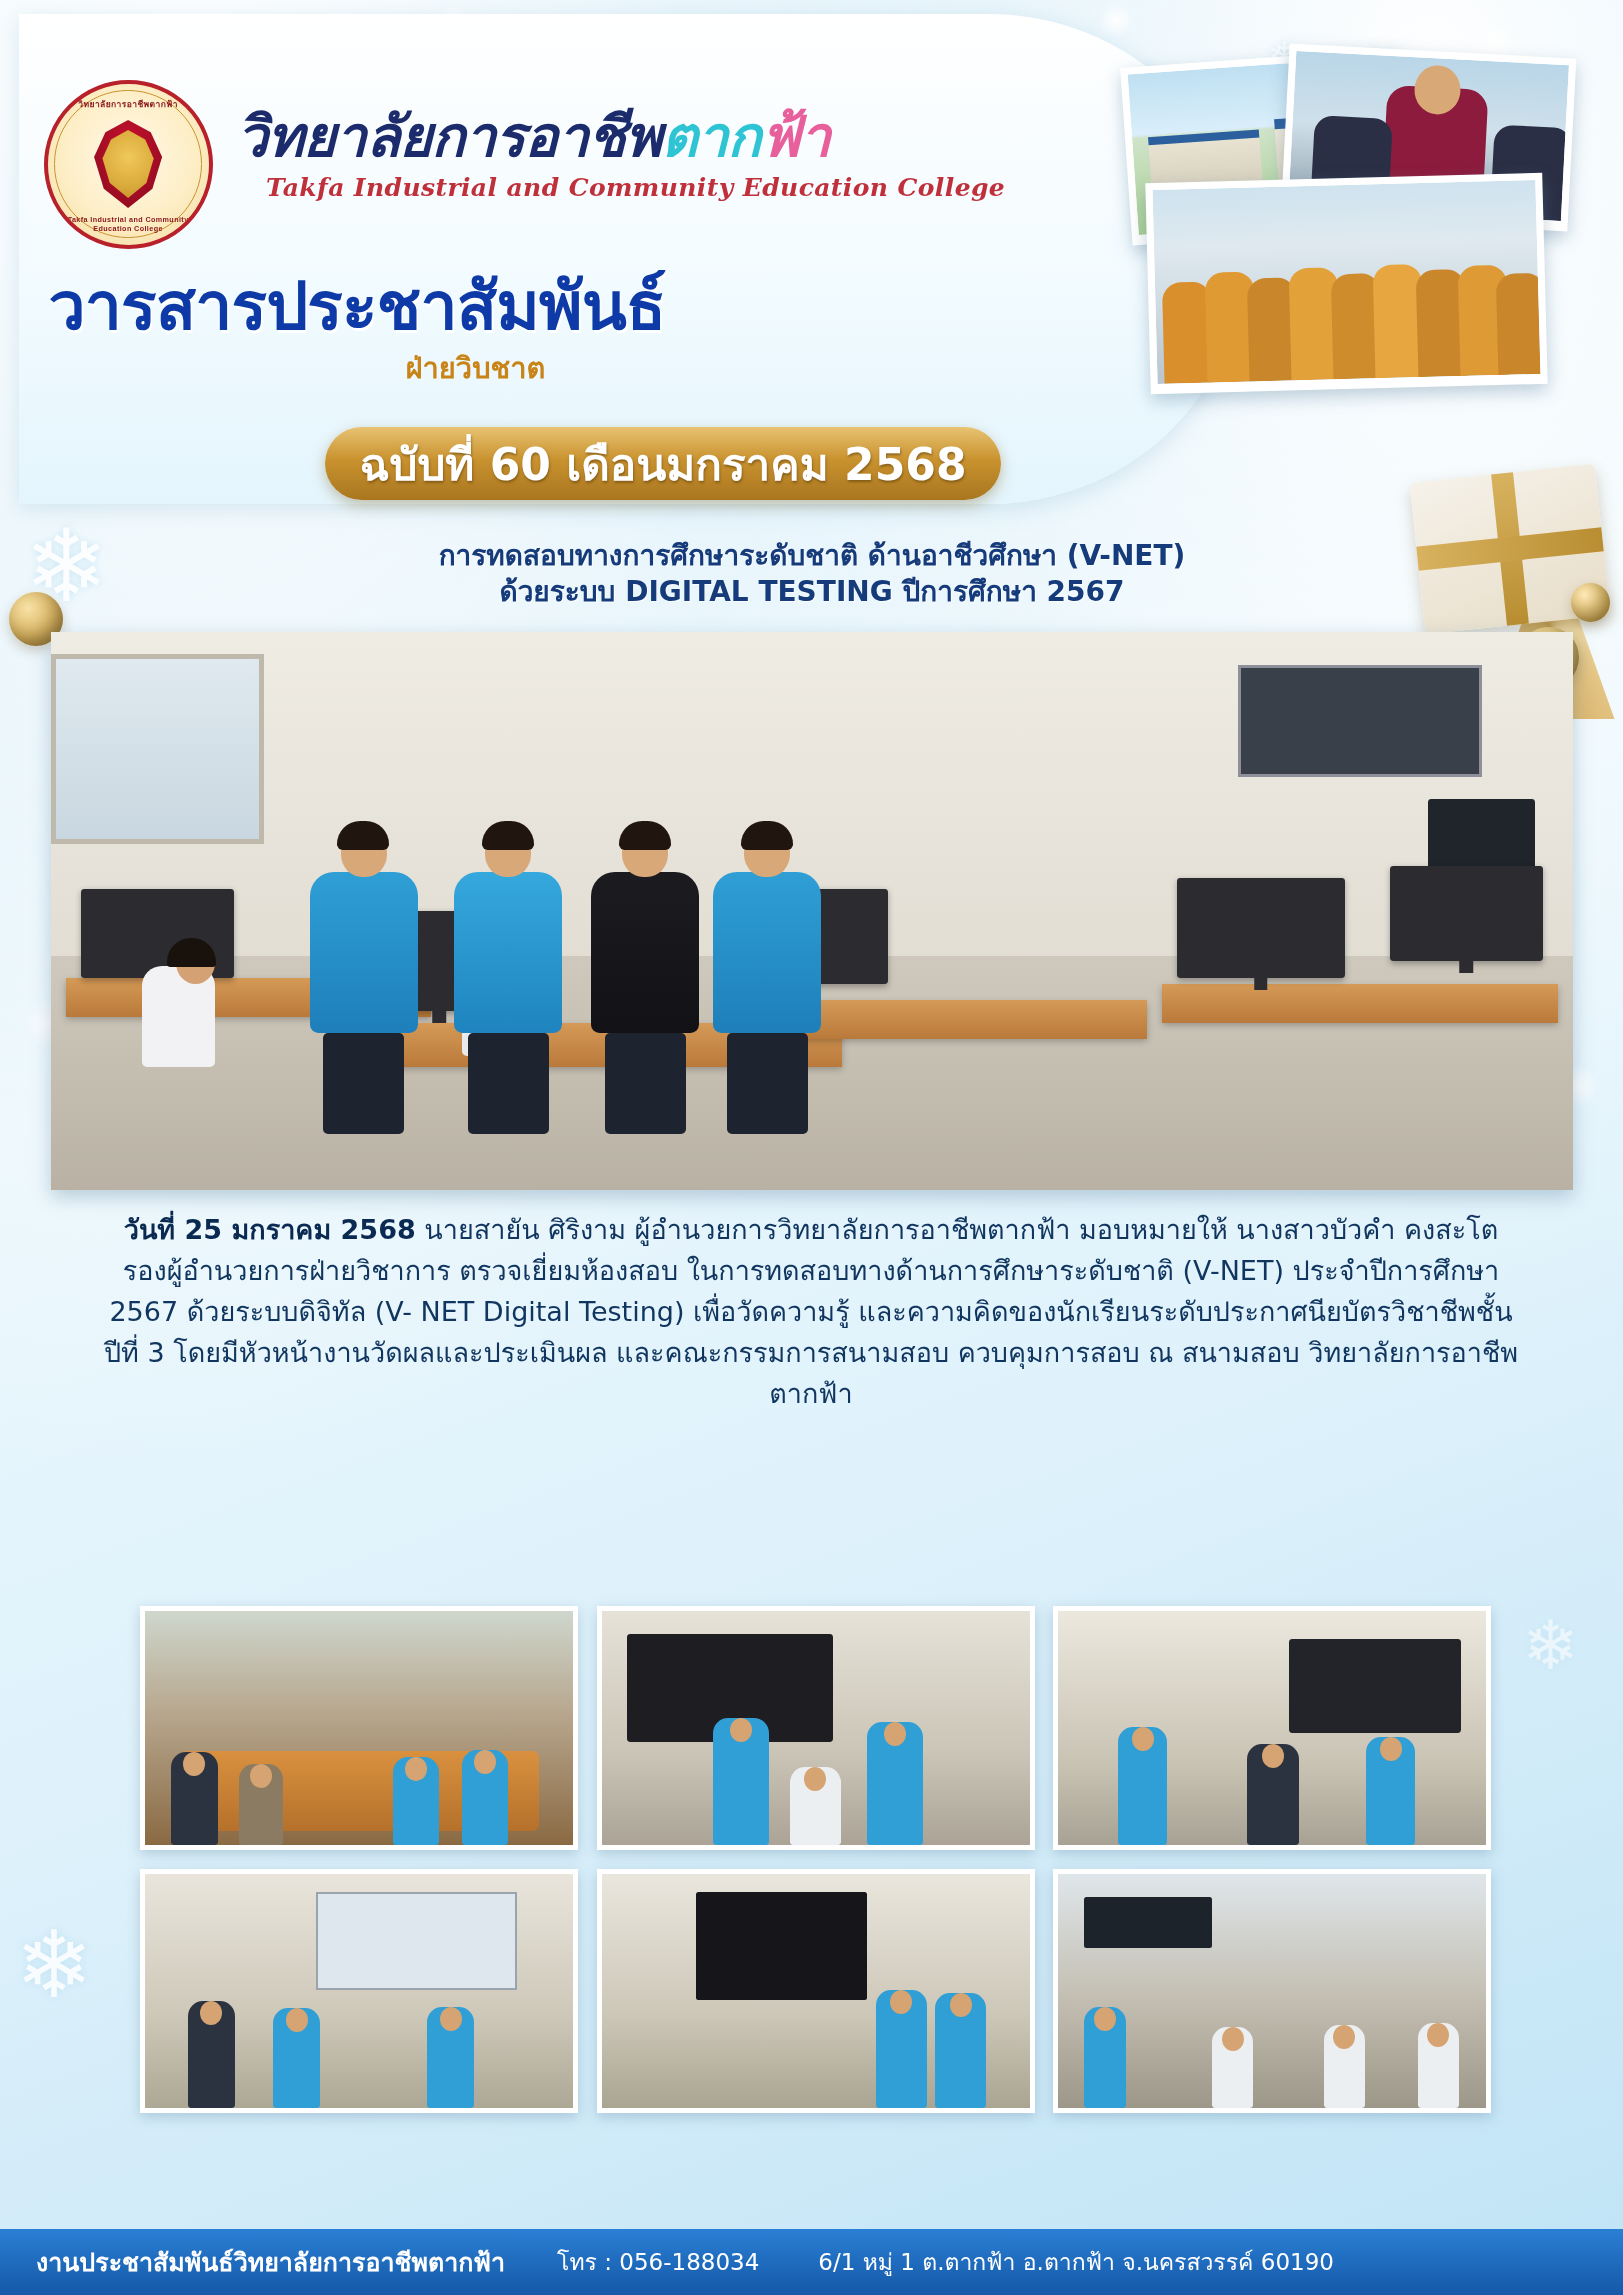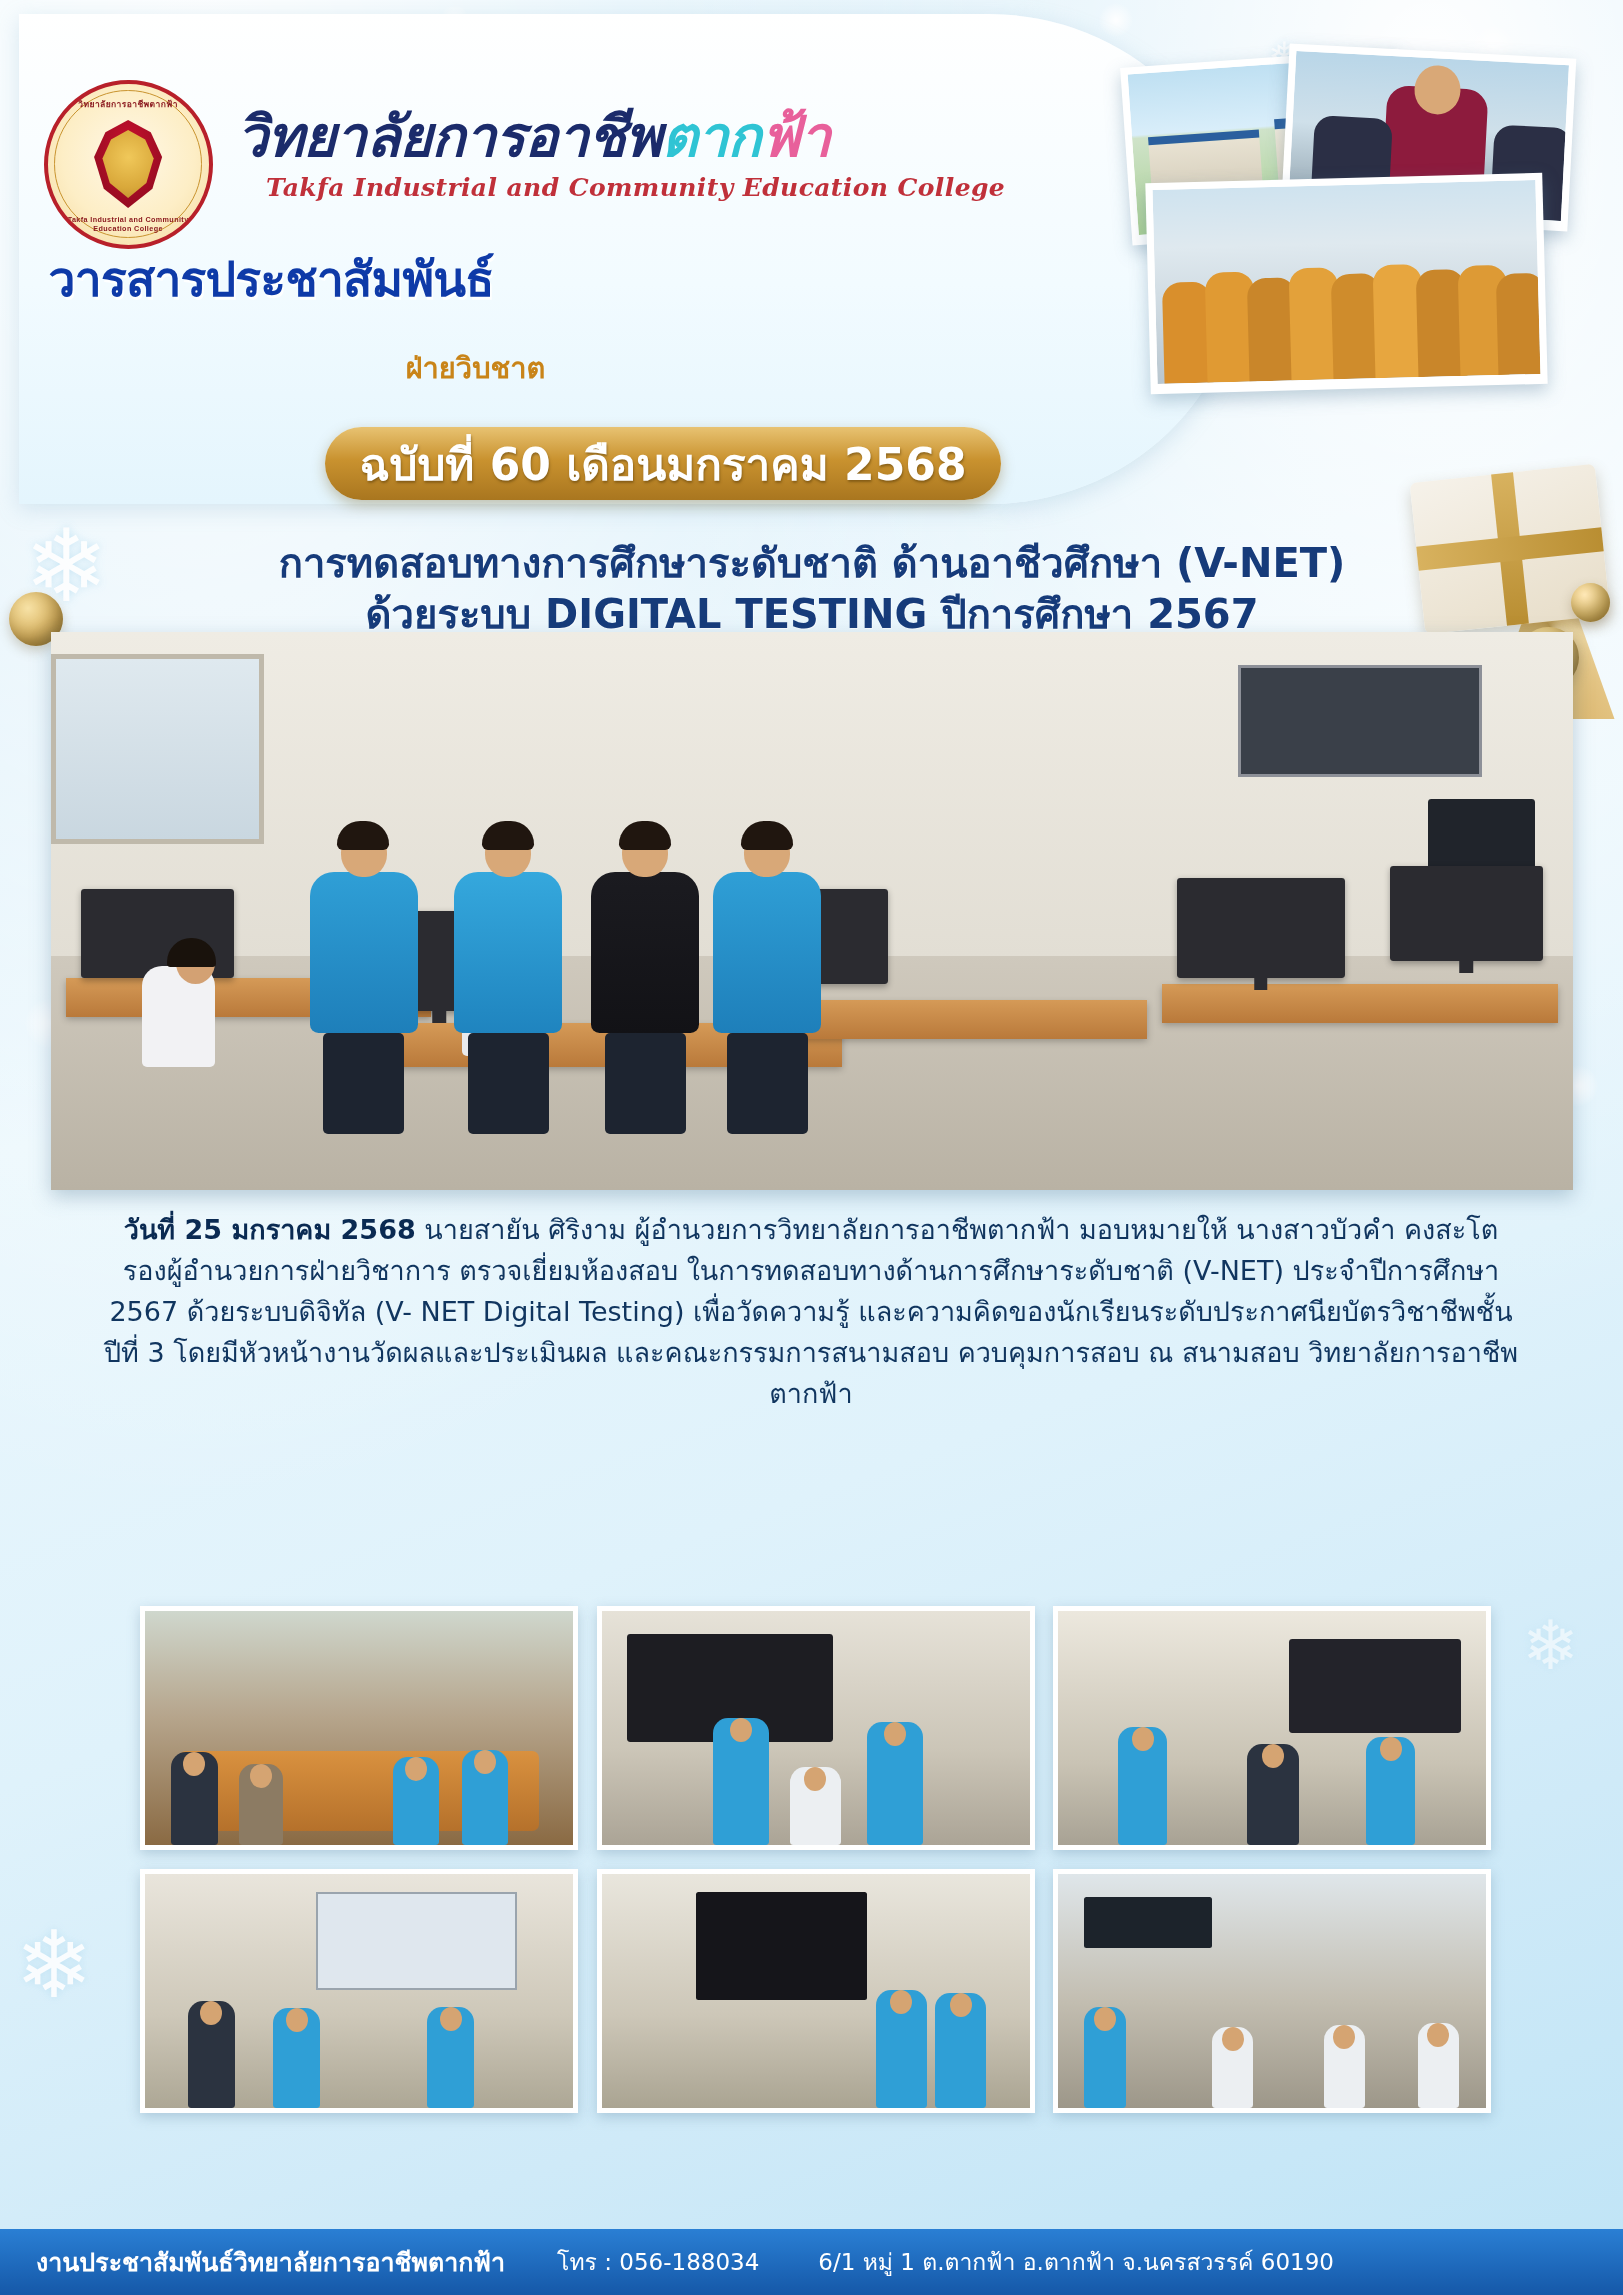--- a/index.html
+++ b/index.html
@@ -74,24 +74,24 @@
   .college-name-th .accent1 { color: #2fc4d4; }
   .college-name-th .accent2 { color: #e8609b; }
   .college-name-en {
     position: absolute; left: 245px; top: 159px;
     width: 744px; text-align: center;
     font-family: "DejaVu Serif", serif;
     font-size: 25px; font-style: italic; font-weight: bold;
     color: #c0303a; letter-spacing: 0.4px; white-space: nowrap;
   }
   .journal-title {
-    position: absolute; left: 30px; top: 227px;
+    position: absolute; left: 30px; top: 239px;
     width: 930px; 
     font-family: Liberation Mono, monospace;
-    font-size: 48px; font-weight: bold;
+    font-size: 66px; font-weight: bold;
     color: #0e3aa8; letter-spacing: -0.8px;
     text-shadow: 1.7px 2.5px 0 rgba(255,255,255,.9);
   }
   .journal-sub {
     position: absolute; left: 387px; top: 331px;
     font-family: "DejaVu Sans", sans-serif;
     font-size: 29px; color: #c98418; font-weight: bold;
   }
 
   
@@ -141,21 +141,21 @@
     font-family: "DejaVu Sans", sans-serif;
     font-size: 44px; font-weight: bold; color: #ffffff;
     text-shadow: 0.8px 1.7px 2.5px rgba(90,60,10,.55);
   }
 
   
   .headline {
     position: absolute; left: 127px; top: 538px;
     width: 1370px; text-align: center;
     font-family: "DejaVu Sans", sans-serif;
-    font-size: 40px; font-weight: bold; line-height: 1.28;
+    font-size: 28px; font-weight: bold; line-height: 1.28;
     color: #163b7a;
     text-shadow: 0.8px 0.8px 0 rgba(255,255,255,.8);
   }
 
   
   .main-photo {
     position: absolute; left: 51px; top: 632px;
     width: 1522px; height: 558px;
     border: 0px solid #fff;
     box-shadow: 0 6.8px 18.6px rgba(80,120,150,.35);

